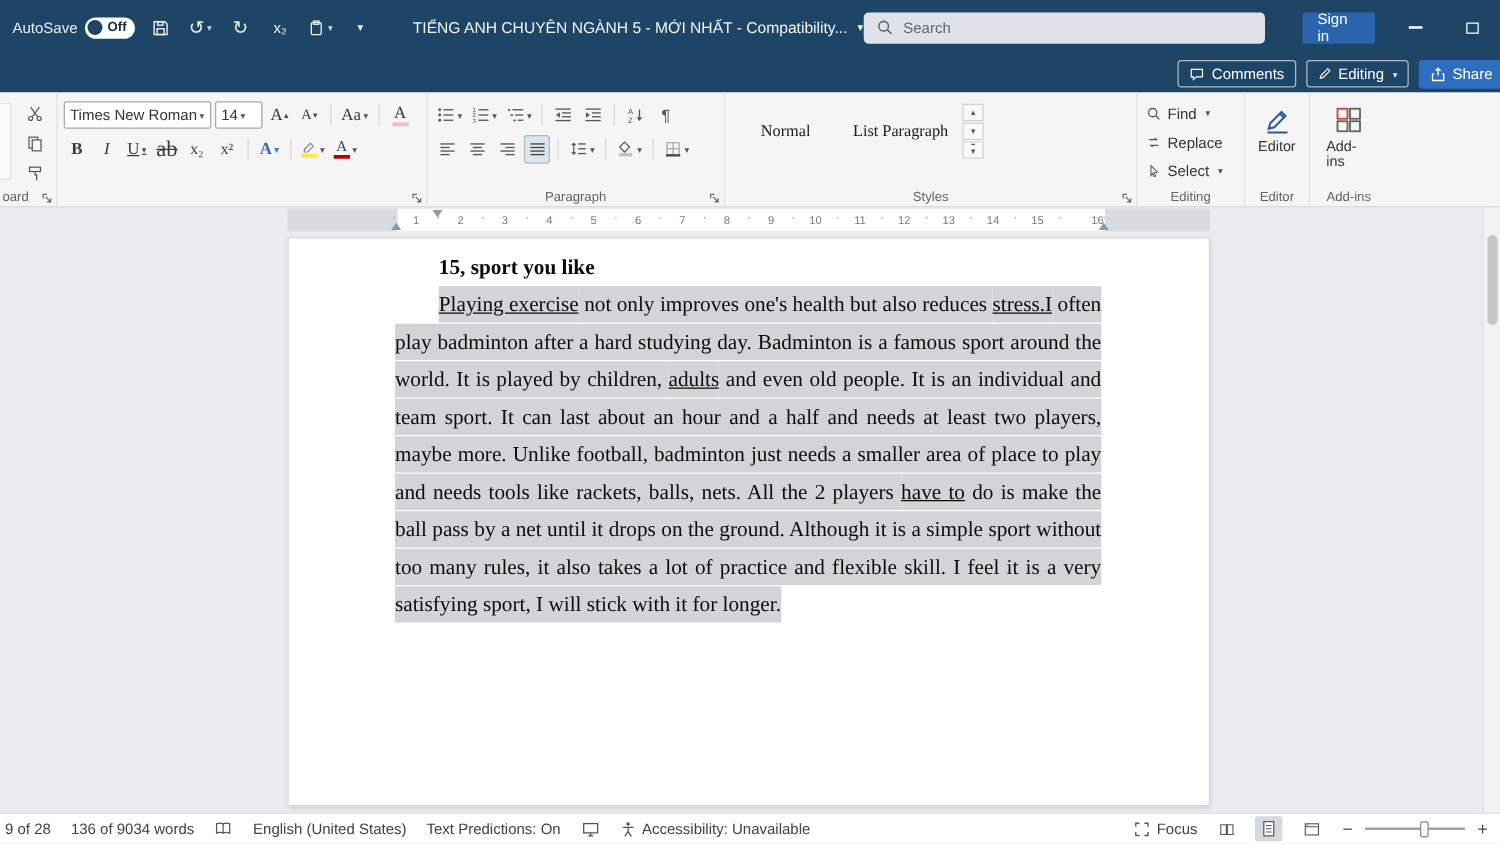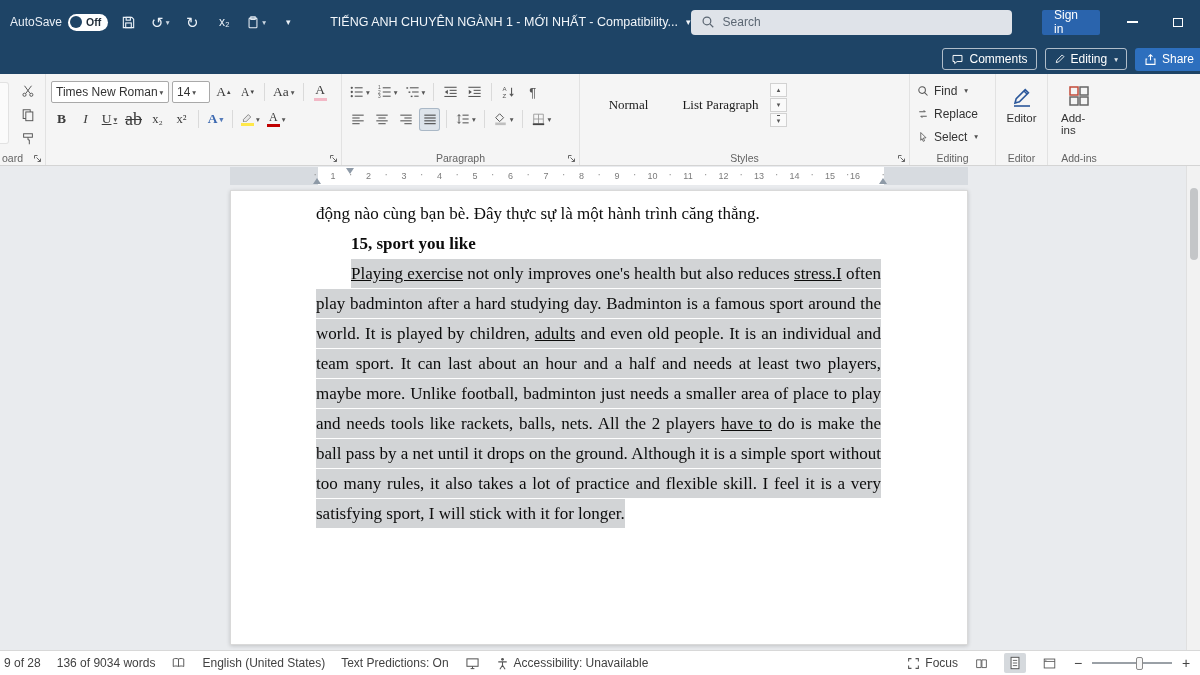--- a/index.html
+++ b/index.html
@@ -132,21 +132,21 @@
     <svg width="14" height="15" viewBox="0 0 16 16">
         <rect x="3.5" y="3" width="9" height="11" rx="1" fill="none" stroke="currentColor" stroke-width="1.2"></rect>
         <rect x="5.5" y="1.5" width="5" height="3" fill="none" stroke="currentColor" stroke-width="1.2"></rect>
       </svg>
   </div>
   <div class="qbtn">
       <span class="chev" style="font-size:9px;">▾</span>
     </div>
 
   <div class="doc-title">
-    <span>TIẾNG ANH CHUYÊN NGÀNH 1 - MỚI NHẤT - Compatibility...</span>
+    <span>TIẾNG ANH CHUYÊN NGÀNH 5 - MỚI NHẤT - Compatibility...</span>
     <span class="chev">▾</span>
   </div>
 
   <div class="search">
     <svg width="14" height="14" viewBox="0 0 16 16">
         <circle cx="6.8" cy="6.8" r="4.4" fill="none" stroke="currentColor" stroke-width="1.4"></circle>
         <line x1="10.2" y1="10.2" x2="14" y2="14" stroke="currentColor" stroke-width="1.4"></line>
       </svg>
     <span class="search-text">Search</span>
   </div>
@@ -514,21 +514,21 @@
         <span class="rnum" style="left: 280.5px;">6</span>
         <span class="rnum" style="left: 316px;">7</span>
         <span class="rnum" style="left: 351.5px;">8</span>
         <span class="rnum" style="left: 387px;">9</span>
         <span class="rnum" style="left: 422.5px;">10</span>
         <span class="rnum" style="left: 458px;">11</span>
         <span class="rnum" style="left: 493.5px;">12</span>
         <span class="rnum" style="left: 529px;">13</span>
         <span class="rnum" style="left: 564.5px;">14</span>
         <span class="rnum" style="left: 600px;">15</span>
-        <span class="rnum" style="left: 625px;">16</span>
+        <span class="rnum" style="left: 648px;">16</span>
         <span class="rdot" style="left: 85.2px;">·</span>
         <span class="rdot" style="left: 120.7px;">·</span>
         <span class="rdot" style="left: 156.2px;">·</span>
         <span class="rdot" style="left: 191.7px;">·</span>
         <span class="rdot" style="left: 227.2px;">·</span>
         <span class="rdot" style="left: 262.7px;">·</span>
         <span class="rdot" style="left: 298.2px;">·</span>
         <span class="rdot" style="left: 333.7px;">·</span>
         <span class="rdot" style="left: 369.2px;">·</span>
         <span class="rdot" style="left: 404.7px;">·</span>
@@ -539,21 +539,20 @@
         <span class="rdot" style="left: 582.2px;">·</span>
         <span class="rdot" style="left: 617.7px;">·</span>
         <span class="rdot" style="left: 653.2px;">·</span>
       </div>
     <span class="mk down" style="left:116px;"></span>
     <span class="mk up" style="left:83px;"></span>
     <span class="mk up" style="left:649px;"></span>
   </div>
 
   <div class="page">
-    <p class="intro">động nào cùng bạn bè. Đây thực sự là một hành trình căng thẳng.</p>
     <p class="heading">15, sport you like</p>
     <p class="para"><span class="sel u">Playing exercise</span><span class="sel"> not only improves one's health but also reduces </span><span class="sel u">stress.I</span><span class="sel"> often play badminton after a hard studying day. Badminton is a famous sport around the world. It is played by children, </span><span class="sel u">adults</span><span class="sel"> and even old people. It is an individual and team sport. It can last about an hour and a half and needs at least two players, maybe more. Unlike football, badminton just needs a smaller area of place to play and needs tools like rackets, balls, nets. All the 2 players </span><span class="sel u">have to</span><span class="sel"> do is make the ball pass by a net until it drops on the ground. Although it is a simple sport without too many rules, it also takes a lot of practice and flexible skill. I feel it is a very satisfying sport, I will stick with it for longer.</span></p>
   </div>
 
   <div class="vscroll">
     <div class="vthumb"></div>
   </div>
 </div>
 
 <div class="statusbar">

